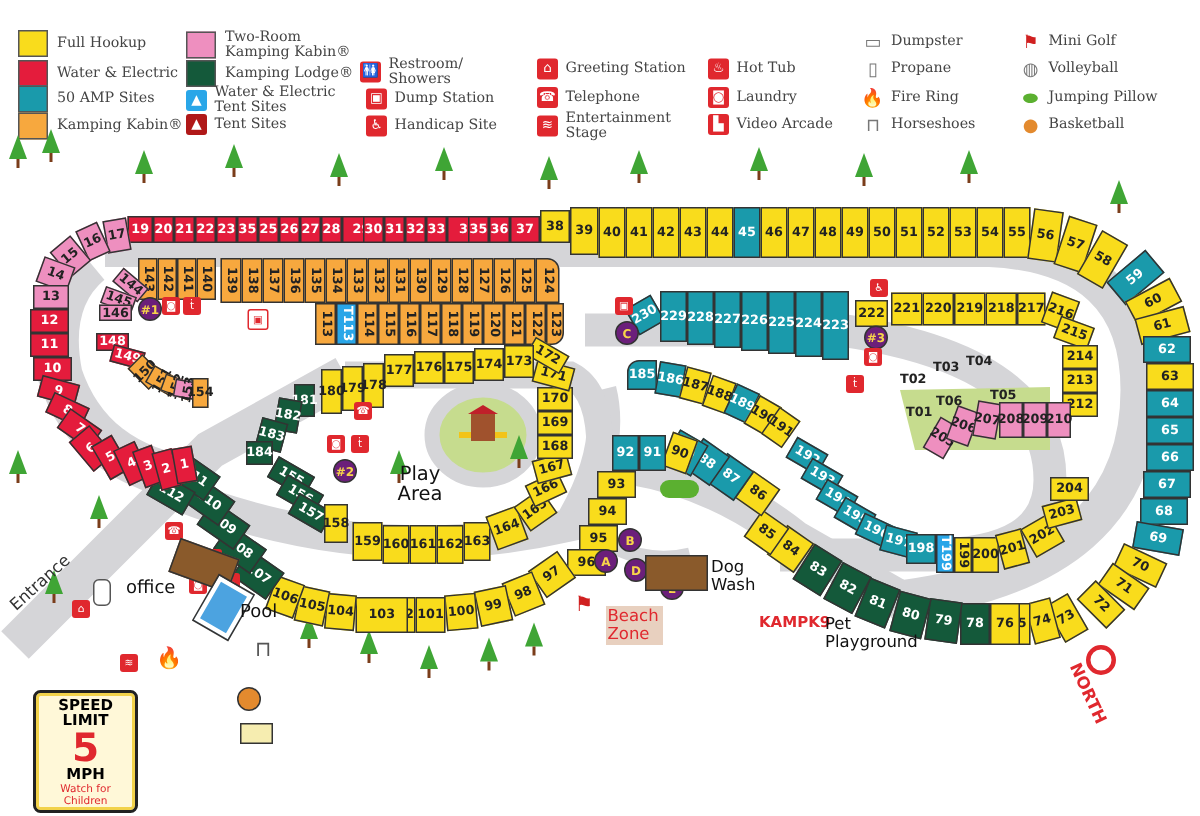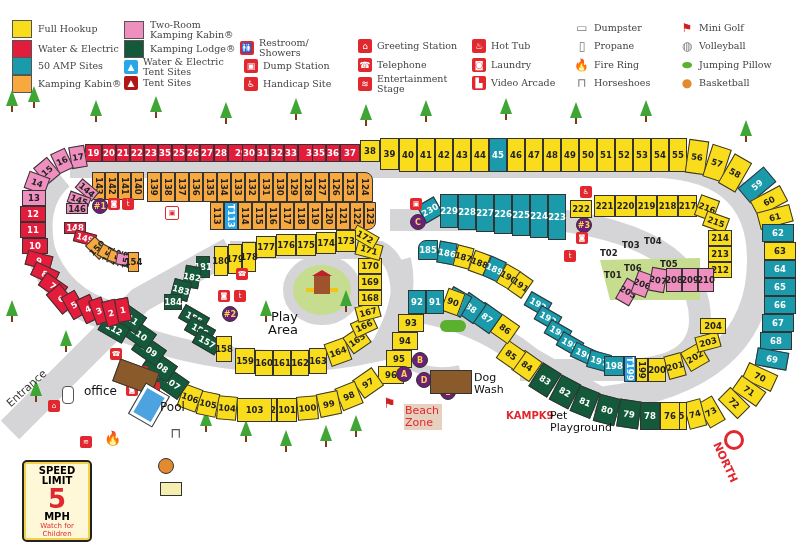--- a/index.html
+++ b/index.html
@@ -523,21 +523,21 @@
     </div>
     <div style="position:absolute;left:383px;top:395px;color:#d02020;font-size:14px">⚑</div>
     <div style="position:absolute;left:440px;top:320px;width:26px;height:12px;background:#5bb030;border-radius:6px"></div>
     <div style="position:absolute;left:158px;top:458px;width:14px;height:14px;background:#e38a2e;border-radius:50%;border:1px solid #333"></div>
     <div style="position:absolute;left:160px;top:482px;width:20px;height:12px;background:#f6edb0;border:1px solid #333"></div>
     <div style="position:absolute;left:104px;top:430px;color:#f39a1c;font-size:14px">🔥</div>
     <div style="position:absolute;left:170px;top:425px;color:#555;font-size:14px">⊓</div>
     <div style="position:absolute;left:62px;top:386px;width:10px;height:16px;background:#fff;border:1px solid #555;border-radius:4px"></div>
   </div>
 
-  <div class="label" style="left:262px;top:310px;font-size:13px;line-height:13px;text-align:right;width:36px;color:#111">Play Area</div>
+  <div class="label" style="left:262px;top:310px;font-size:13px;line-height:13px;text-align:center;width:36px;color:#111">Play Area</div>
   <div class="label" style="left:84px;top:384px;font-size:12px;color:#111">office</div>
   <div class="label" style="left:160px;top:400px;font-size:12px;color:#111">Pool</div>
   <div class="label" style="left:4px;top:400px;font-size:11px;color:#333;transform:rotate(-42deg);transform-origin:left top">Entrance</div>
   <div class="label" style="left:474px;top:372px;font-size:11px;width:30px;line-height:12px;color:#111">Dog Wash</div>
   <div class="label" style="left:404px;top:404px;font-size:11px;width:36px;line-height:12px;color:#e0282e;background:#e8d0bf;padding:1px">Beach Zone</div>
   <div class="label" style="left:506px;top:410px;font-size:10px;font-weight:bold;color:#e0282e">KAMPK9</div>
   <div class="label" style="left:550px;top:410px;font-size:11px;width:60px;line-height:12px;color:#111">Pet Playground</div>
   <div class="label" style="left:722px;top:440px;font-size:11px;font-weight:bold;color:#e0282e;transform:rotate(65deg);transform-origin:left top">NORTH</div>
   <div style="position:absolute;left:724px;top:430px;width:14px;height:14px;border:3px solid #e0282e;border-radius:50%;"></div>
 

